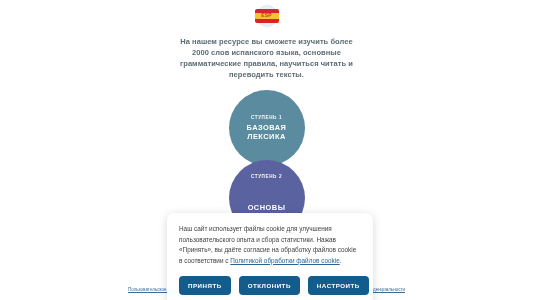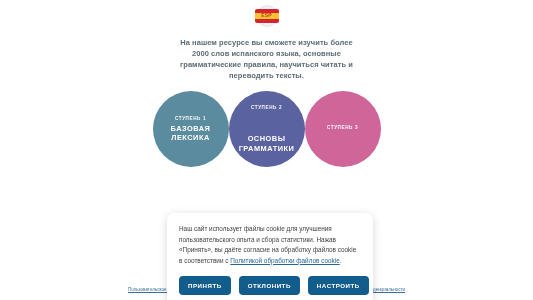--- a/index.html
+++ b/index.html
@@ -76,20 +76,21 @@
     font-size: 7.5px;
     line-height: 11px;
     color: #5d6b73;
     font-weight: bold;
     letter-spacing: .05px;
   }
 
   .steps {
     margin-top: 10px;
     display: flex;
+    flex-direction: column;
     align-items: flex-start;
   }
   .step {
     width: 76px;
     height: 76px;
     border-radius: 50%;
     display: flex;
     flex-direction: column;
     align-items: center;
     justify-content: center;

